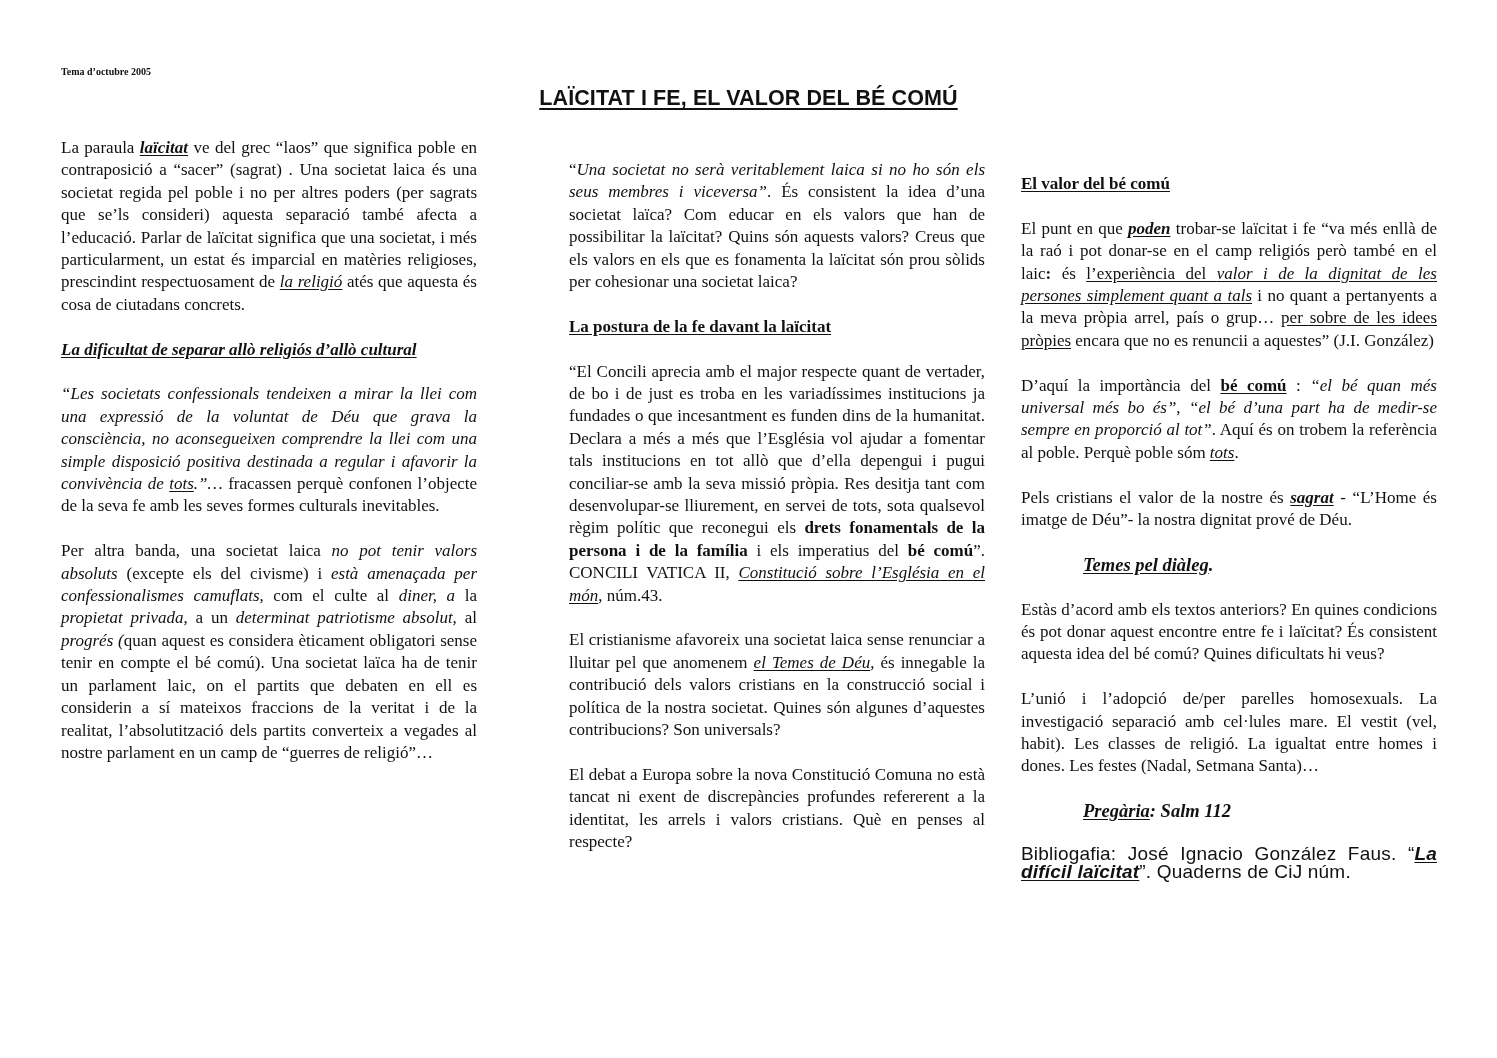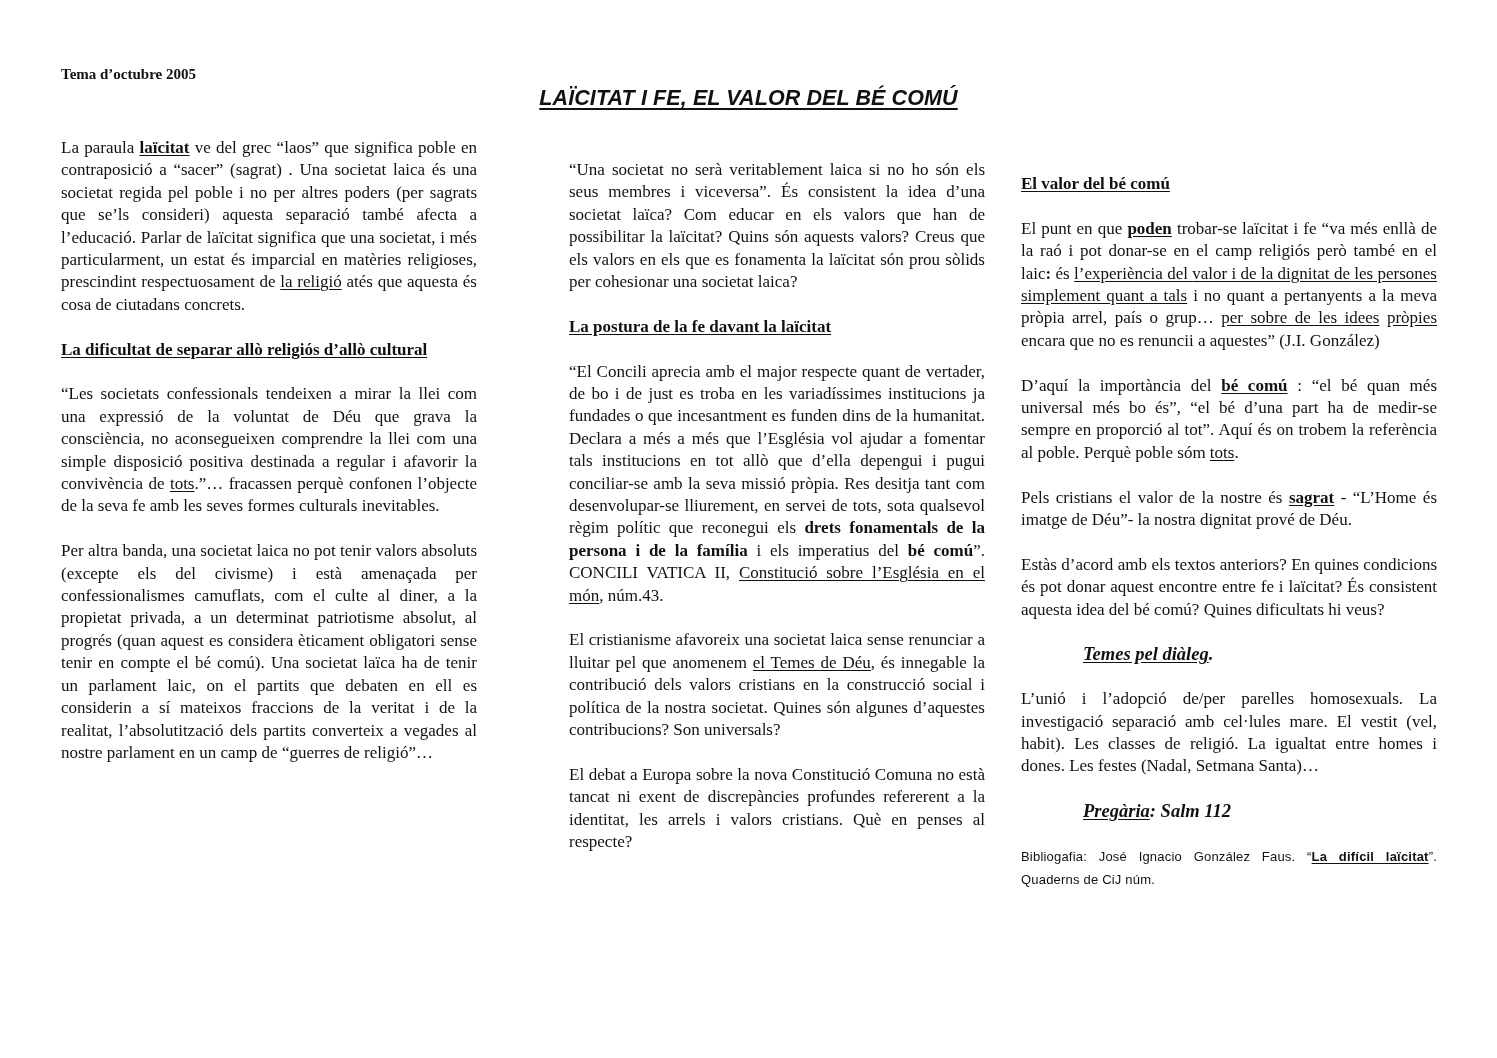--- a/index.html
+++ b/index.html
@@ -3,45 +3,45 @@
   <meta charset="utf-8">
   <style>
     html, body { margin: 0; padding: 0; background: #ffffff; }
     body {
       width: 1497px; height: 1058px; position: relative; overflow: hidden;
       font-family: "Liberation Serif", "DejaVu Serif", serif;
       color: #111111;
     }
     .header-date {
       position: absolute; left: 61px; top: 66px;
-      font-weight: bold; font-size: 15px; text-align: right;
+      font-weight: bold; font-size: 10px; text-align: right;
     }
     .doc-title {
       position: absolute; left: 0; width: 1497px; top: 86px;
       text-align: center;
       font-family: "Liberation Sans", "DejaVu Sans", sans-serif;
       font-weight: bold; font-size: 21.5px; letter-spacing: 0.1px;
     }
-    .doc-title span { text-decoration: underline; text-underline-offset: 3px; font-style: italic; }
+    .doc-title span { text-decoration: underline; text-underline-offset: 3px; }
     .col {
       position: absolute; top: 137px;
       font-size: 17px; line-height: 22.4px;
       text-align: justify;
     }
     .col-1 { left: 61px; width: 416px; }
     .col-2 { left: 569px; width: 416px; top: 159px; }
     .col-3 { left: 1021px; width: 416px; margin-top: 36px; }
     .para { margin: 0 0 22.4px 0; }
     .para.indent-head { padding-left: 62px; font-weight: bold; font-style: italic; font-size: 18.5px; }
     .para.sans {
       font-family: "Liberation Sans", "DejaVu Sans", sans-serif;
-      font-size: 13px; line-height: 23px; letter-spacing: 0.2px;
+      font-size: 19px; line-height: 18px; letter-spacing: 0.2px;
     }
     .r-b { font-weight: bold; }
-    .r-i { }
+    .r-i { font-style: italic; }
     .r-u { text-decoration: underline; text-underline-offset: 2px; }
   </style>
 </head>
 <body>
 
 <div class="header-date">Tema d’octubre 2005</div>
 <div class="doc-title"><span>LAÏCITAT I FE, EL VALOR DEL BÉ COMÚ</span></div>
 
 <div class="col col-1">
     <p class="para"><span class="">La paraula </span><span class="r-b r-i r-u">laïcitat</span><span class=""> ve del grec “laos” que significa poble en contraposició a “sacer” (sagrat) . Una societat laica és una societat regida pel  poble i no per altres poders (per sagrats que se’ls consideri) aquesta separació també afecta a l’educació. Parlar de laïcitat significa que una societat, i més particularment, un estat és imparcial en matèries religioses, prescindint respectuosament de </span><span class="r-i r-u">la religió</span><span class=""> atés que aquesta és cosa de ciutadans concrets.</span></p>
@@ -54,18 +54,18 @@
     <p class="para"><span class="r-b r-u">La postura de la fe davant la laïcitat </span></p>
     <p class="para"><span class=""> “El Concili aprecia amb el major respecte quant de vertader, de bo i de just es troba en les variadíssimes institucions ja fundades o que incesantment es funden dins de la humanitat. Declara a més a més que l’Església vol ajudar a fomentar tals institucions en tot allò que d’ella depengui i pugui conciliar-se amb la seva missió pròpia. Res desitja tant com desenvolupar-se lliurement, en servei  de tots, sota qualsevol règim polític que reconegui els </span><span class="r-b ">drets fonamentals de la persona i de la família</span><span class=""> i els imperatius del </span><span class="r-b ">bé comú</span><span class="">”. CONCILI VATICA II, </span><span class="r-i r-u">Constitució sobre l’Església en el món</span><span class="">, núm.43.</span></p>
     <p class="para"><span class="">El cristianisme afavoreix una societat laica sense renunciar  a lluitar pel que anomenem </span><span class="r-i r-u">el Temes de Déu</span><span class="">, és innegable la contribució dels valors cristians en la construcció social i política de la nostra societat. Quines són algunes d’aquestes contribucions? Son universals?</span></p>
     <p class="para"><span class="">El debat a Europa sobre la nova Constitució Comuna no està tancat ni exent de discrepàncies profundes refererent a la identitat, les arrels i valors cristians. Què en penses al respecte?</span></p>
   </div>
 <div class="col col-3">
     <p class="para"><span class="r-b r-u">El valor del bé comú</span></p>
     <p class="para"><span class="">El punt en que </span><span class="r-b r-i r-u">poden</span><span class=""> trobar-se laïcitat i fe “va més enllà de la raó i pot donar-se en el camp religiós però també en el laic</span><span class="r-b ">:</span><span class="">  és </span><span class="r-u">l’experiència  del </span><span class="r-i r-u">valor i de la dignitat de les persones simplement quant a tals</span><span class=""> i no quant a  pertanyents a la meva pròpia arrel, país o grup… </span><span class="r-u">per sobre de les idees</span><span class=""> </span><span class="r-u">pròpies</span><span class=""> encara que no es renuncii a aquestes” (J.I. González)</span></p>
     <p class="para"><span class="">D’aquí la importància  del </span><span class="r-b r-u">bé comú</span><span class=""> : </span><span class="r-i ">“el bé quan més universal més bo és”</span><span class="">, </span><span class="r-i ">“el bé d’una part ha de medir-se  sempre en proporció al tot”</span><span class="">. Aquí és on trobem la referència al poble. Perquè poble sóm </span><span class="r-i r-u">tots</span><span class="">.</span></p>
     <p class="para"><span class="">Pels cristians el valor de la nostre és </span><span class="r-b r-i r-u">sagrat</span><span class=""> - “L’Home és imatge de Déu”-  la nostra dignitat prové de Déu.</span></p>
+    <p class="para indent-head"><span class="r-u">Temes pel  diàleg</span><span class="">.</span></p>
     <p class="para"><span class="">Estàs d’acord amb els textos anteriors? En quines condicions és pot donar aquest encontre entre fe i laïcitat? És consistent aquesta idea del bé comú? Quines dificultats hi veus?</span></p>
-    <p class="para indent-head"><span class="r-u">Temes pel  diàleg</span><span class="">.</span></p>
     <p class="para"><span class="">L’unió i  l’adopció de/per parelles homosexuals. La investigació separació amb cel·lules mare. El vestit (vel, habit). Les classes de religió. La igualtat entre homes i dones. Les festes (Nadal, Setmana Santa)…</span></p>
     <p class="para indent-head"><span class="r-u">Pregària</span><span class="">: Salm 112</span></p>
     <p class="para sans"><span class="">Bibliogafia: José Ignacio González Faus. “</span><span class="r-b r-i r-u">La difícil laïcitat</span><span class="">”. Quaderns de CiJ núm.</span></p>
   </div>
 
 </body></html>

